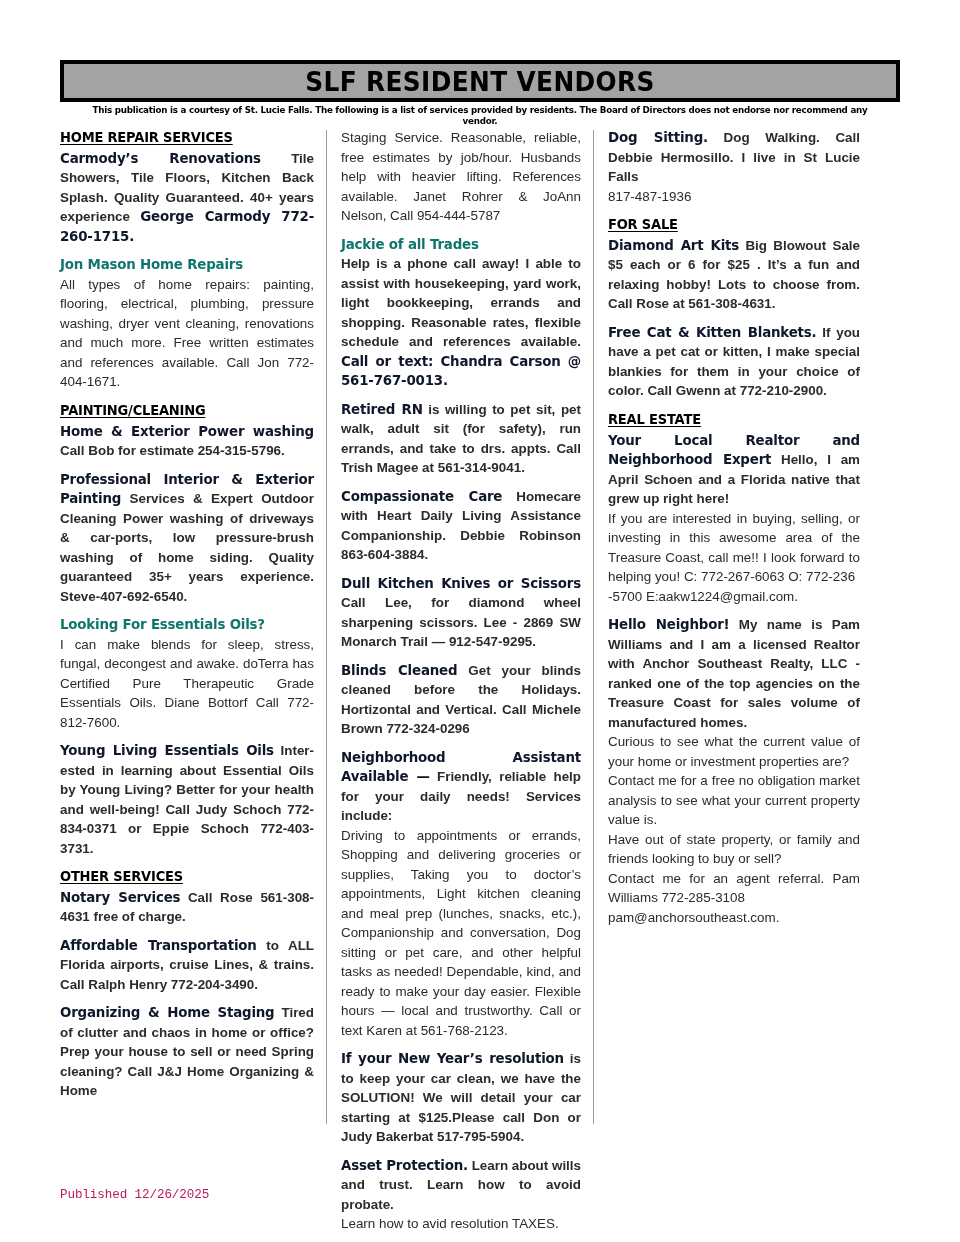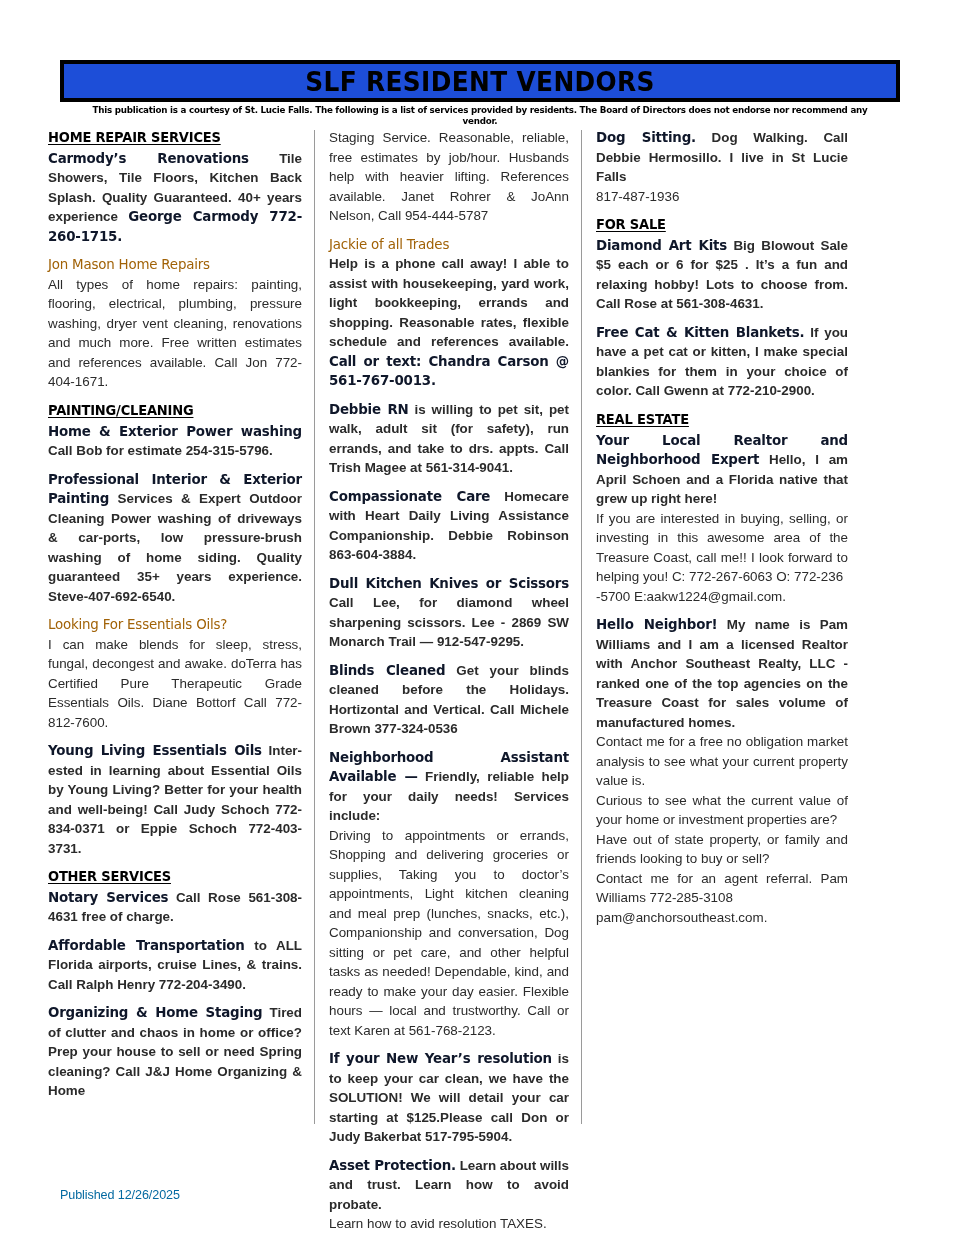--- a/index.html
+++ b/index.html
@@ -21,21 +21,21 @@
   }
 
   
   .masthead {
     position: absolute;
     left: 60px;
     top: 60px;
     width: 840px;
     height: 42px;
     border: 4px solid #000000;
-    background: #1d4ed8;
+    background: #a3a3a3;
     display: flex;
     align-items: center;
     justify-content: center;
   }
   .masthead-title {
     font-family: "DejaVu Sans", sans-serif;
     font-weight: 700;
     font-size: 27px;
     letter-spacing: 0.4px;
     line-height: 1;
@@ -54,21 +54,21 @@
     font-weight: 700;
     font-size: 9.2px;
     letter-spacing: -0.25px;
     color: #000000;
     transform: scaleX(0.95);
   }
 
   
   .columns {
     position: absolute;
-    left: 48px;
+    left: 60px;
     top: 128px;
     width: 852px;
     height: 1042px;
     display: flex;
     align-items: stretch;
   }
   .col {
     width: 266px;
     font-size: 13.4px;
     line-height: 1.455;
@@ -114,35 +114,35 @@
     font-family: "DejaVu Sans", sans-serif;
     font-weight: 700;
     color: #0f172a;
     letter-spacing: -0.2px;
   }
 
   .entry-body { font-weight: 700; }
 
   .headline-only {
     font-family: "DejaVu Sans", sans-serif;
-    font-weight: 400;
-    color: #a16207;
+    font-weight: 700;
+    color: #0f766e;
     font-size: 13.4px;
     margin: 0;
     letter-spacing: -0.2px;
   }
 
   
   .footer {
     position: absolute;
     left: 60px;
     top: 1188px;
-    font-family: Liberation Sans, sans-serif;
+    font-family: Liberation Mono, monospace;
     font-size: 12.6px;
-    color: #0369a1;
+    color: #be185d;
     letter-spacing: -0.1px;
   }
 </style>
 </head>
 <body>
 
 <div class="page">
 
   <div class="masthead">
     <div class="masthead-title">SLF RESIDENT VENDORS</div>
@@ -183,27 +183,27 @@
 
     <div class="divider"></div>
 
     <div class="col col-2">
 
       <p class="entry">Staging Service. Reasonable, reliable, free estimates by job/hour. Husbands help with heavier lifting. References available. Janet Rohrer &amp; JoAnn Nelson, Call 954-444-5787</p>
 
       <p class="headline-only">Jackie of all Trades</p>
       <p class="entry"><span class="entry-body">Help is a phone call away! I able to assist with housekeeping, yard work, light bookkeeping, errands and shopping. Reasonable rates, flexible schedule and references available. </span><span class="lead">Call or text: Chandra Carson @ 561-767-0013.</span></p>
 
-      <p class="entry"><span class="lead">Debbie  RN</span><span class="entry-body"> is willing to pet sit, pet walk, adult sit (for safety),  run errands, and take to drs. appts. Call Trish Magee at 561-314-9041.</span></p>
+      <p class="entry"><span class="lead">Retired  RN</span><span class="entry-body"> is willing to pet sit, pet walk, adult sit (for safety),  run errands, and take to drs. appts. Call Trish Magee at 561-314-9041.</span></p>
 
       <p class="entry"><span class="lead">Compassionate Care</span><span class="entry-body"> Homecare with Heart Daily Living Assistance Companionship. Debbie Robinson 863-604-3884.</span></p>
 
       <p class="entry"><span class="lead">Dull Kitchen Knives or Scissors</span><span class="entry-body"> Call Lee, for diamond wheel sharpening scissors. Lee - 2869 SW Monarch Trail — 912-547-9295.</span></p>
 
-      <p class="entry"><span class="lead">Blinds Cleaned</span><span class="entry-body"> Get your blinds cleaned before the Holidays. Hortizontal and Vertical. Call Michele Brown  377-324-0536</span></p>
+      <p class="entry"><span class="lead">Blinds Cleaned</span><span class="entry-body"> Get your blinds cleaned before the Holidays. Hortizontal and Vertical. Call Michele Brown  772-324-0296</span></p>
 
       <p class="entry tight"><span class="lead">Neighborhood  Assistant  Available  —</span><span class="entry-body"> Friendly, reliable help for your daily needs! Services include:</span></p>
       <p class="entry">Driving to appointments or errands, Shopping and delivering groceries or supplies, Taking you to doctor’s appointments, Light kitchen cleaning and meal prep (lunches, snacks, etc.), Companionship and conversation, Dog sitting or pet care, and other helpful tasks as needed! Dependable, kind, and ready to make your day easier. Flexible hours — local and trustworthy. Call or text Karen at 561-768-2123.</p>
 
       <p class="entry"><span class="lead">If your New Year’s  resolution</span><span class="entry-body"> is to keep your car clean, we have the SOLUTION! We will detail your car starting at $125.Please call Don or Judy Bakerbat 517-795-5904.</span></p>
 
       <p class="entry tight"><span class="lead">Asset Protection.</span><span class="entry-body"> Learn about wills and trust. Learn how to avoid probate.</span></p>
       <p class="entry nojust">Learn how to avid resolution TAXES.</p>
     </div>
 
@@ -221,22 +221,22 @@
 
       <p class="entry"><span class="lead">Free Cat &amp; Kitten Blankets.</span><span class="entry-body"> If you have a pet cat or kitten, I make special blankies for them in your choice of color. Call Gwenn at 772-210-2900.</span></p>
 
       <div class="section-head">REAL ESTATE</div>
 
       <p class="entry tight"><span class="lead">Your Local Realtor and Neighborhood Expert</span><span class="entry-body"> Hello, I am April Schoen and a Florida native that grew up right here!</span></p>
       <p class="entry tight">If you are interested in buying, selling, or investing in this awesome area of the Treasure Coast, call me!! I look forward to helping you! C: 772-267-6063 O: 772-236</p>
       <p class="entry nojust">-5700 E:aakw1224@gmail.com.</p>
 
       <p class="entry tight"><span class="lead">Hello Neighbor!</span><span class="entry-body"> My name is Pam Williams and I am a licensed Realtor with Anchor Southeast Realty, LLC -ranked one of the top agencies on the Treasure Coast for sales volume of manufactured homes.</span></p>
+      <p class="entry tight">Curious to see what the current value of your home or investment properties are?</p>
       <p class="entry tight">Contact me for a free no obligation market analysis to see what your current property value is.</p>
-      <p class="entry tight">Curious to see what the current value of your home or investment properties are?</p>
       <p class="entry tight">Have out of state property, or family and friends looking to buy or sell?</p>
       <p class="entry tight">Contact me for an agent referral. Pam Williams 772-285-3108</p>
       <p class="entry nojust">pam@anchorsoutheast.com.</p>
     </div>
 
   </div>
 
   <div class="footer">Published 12/26/2025</div>
 
 </div>

